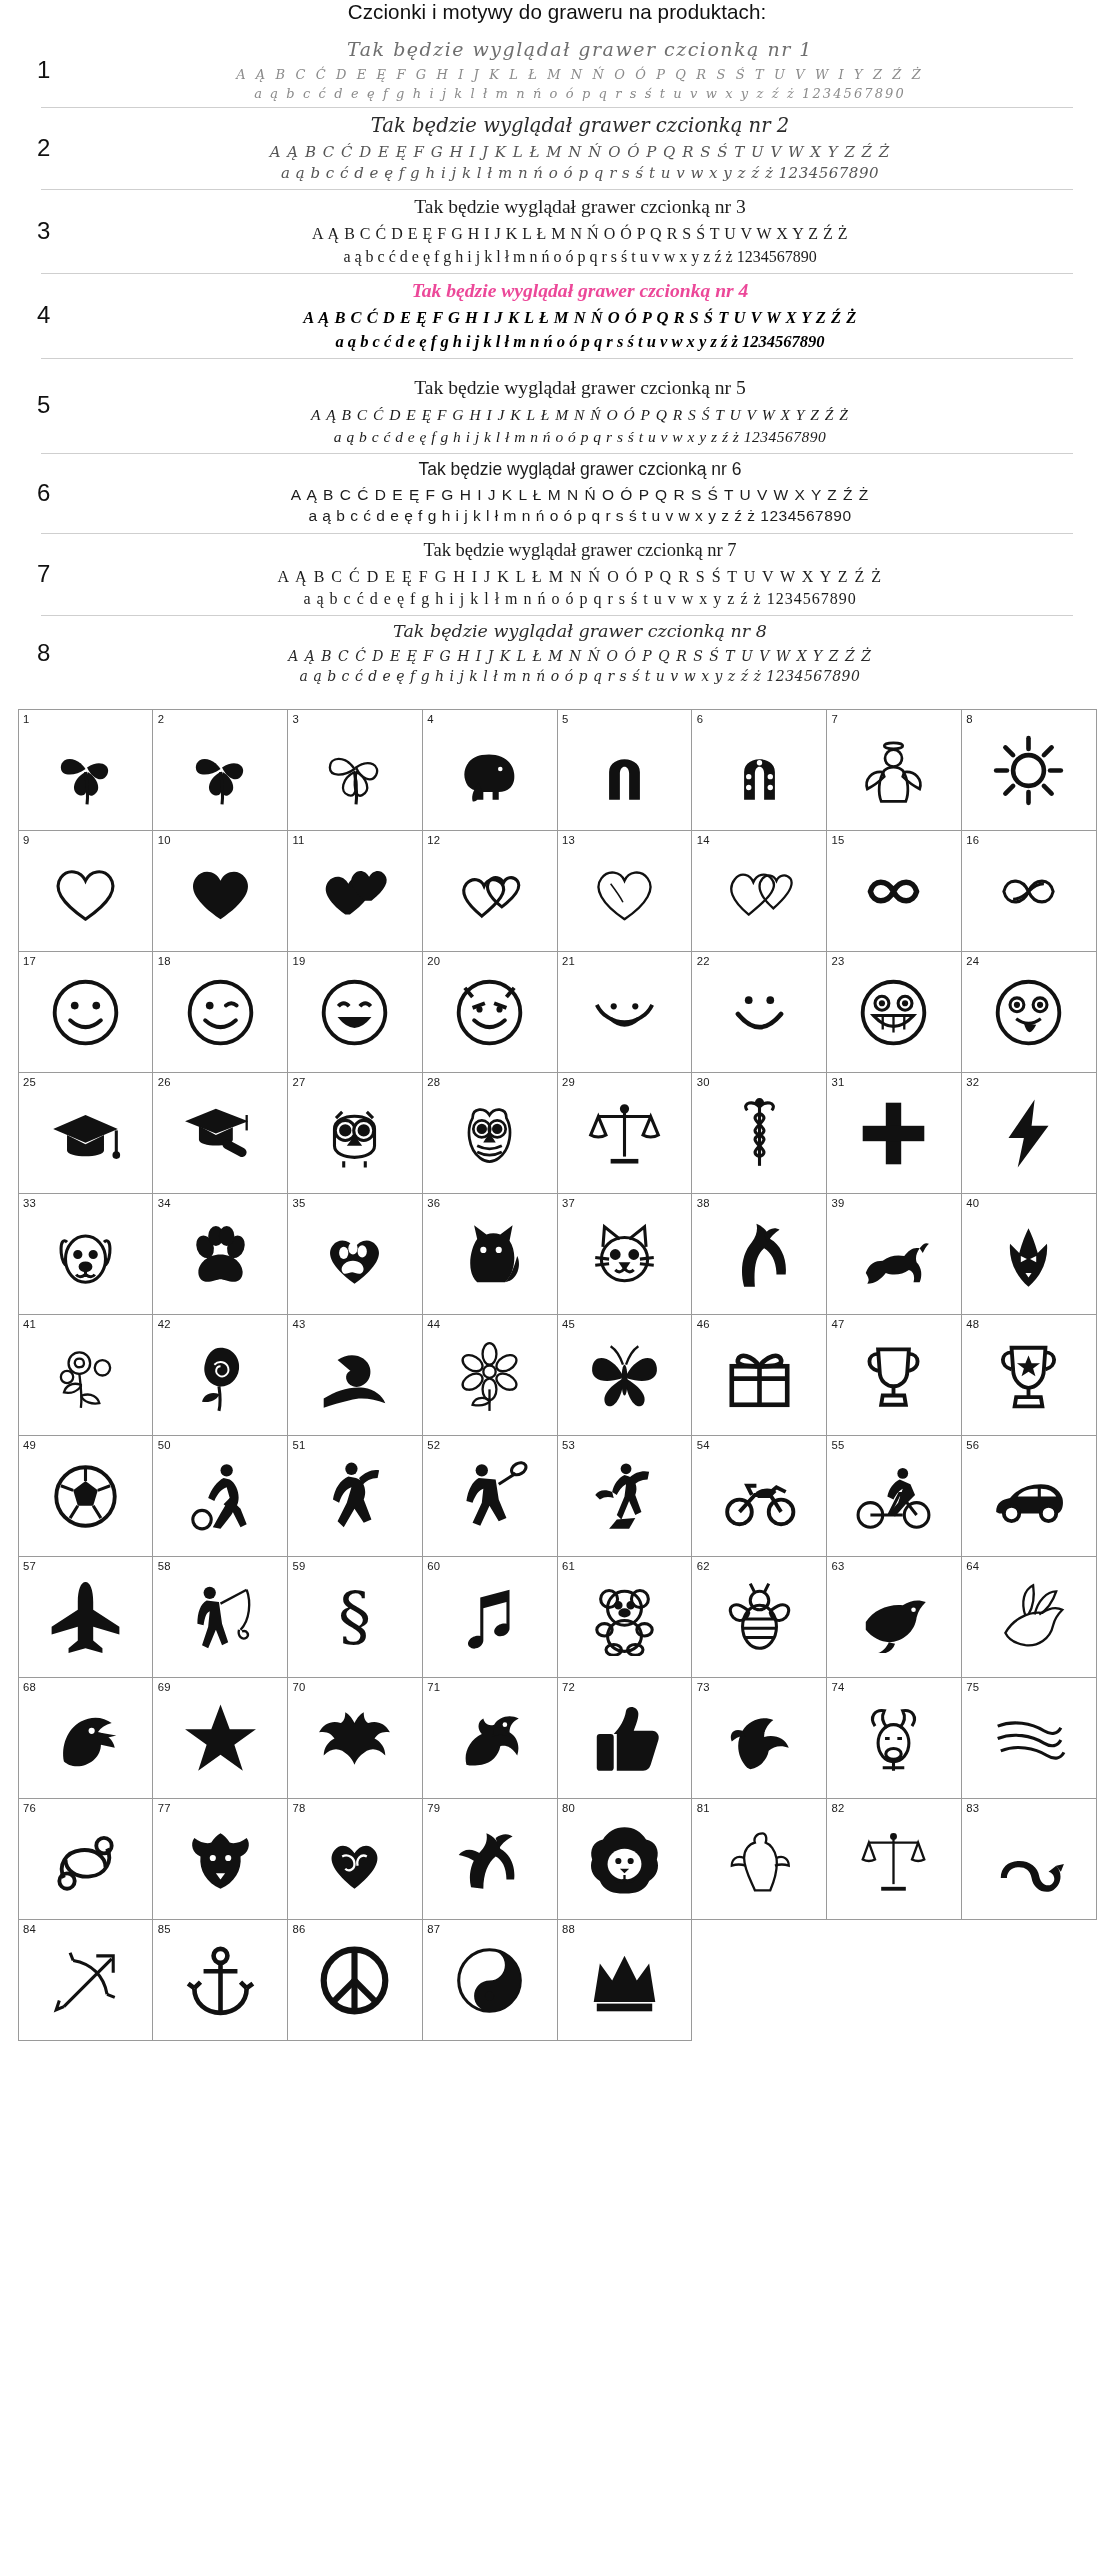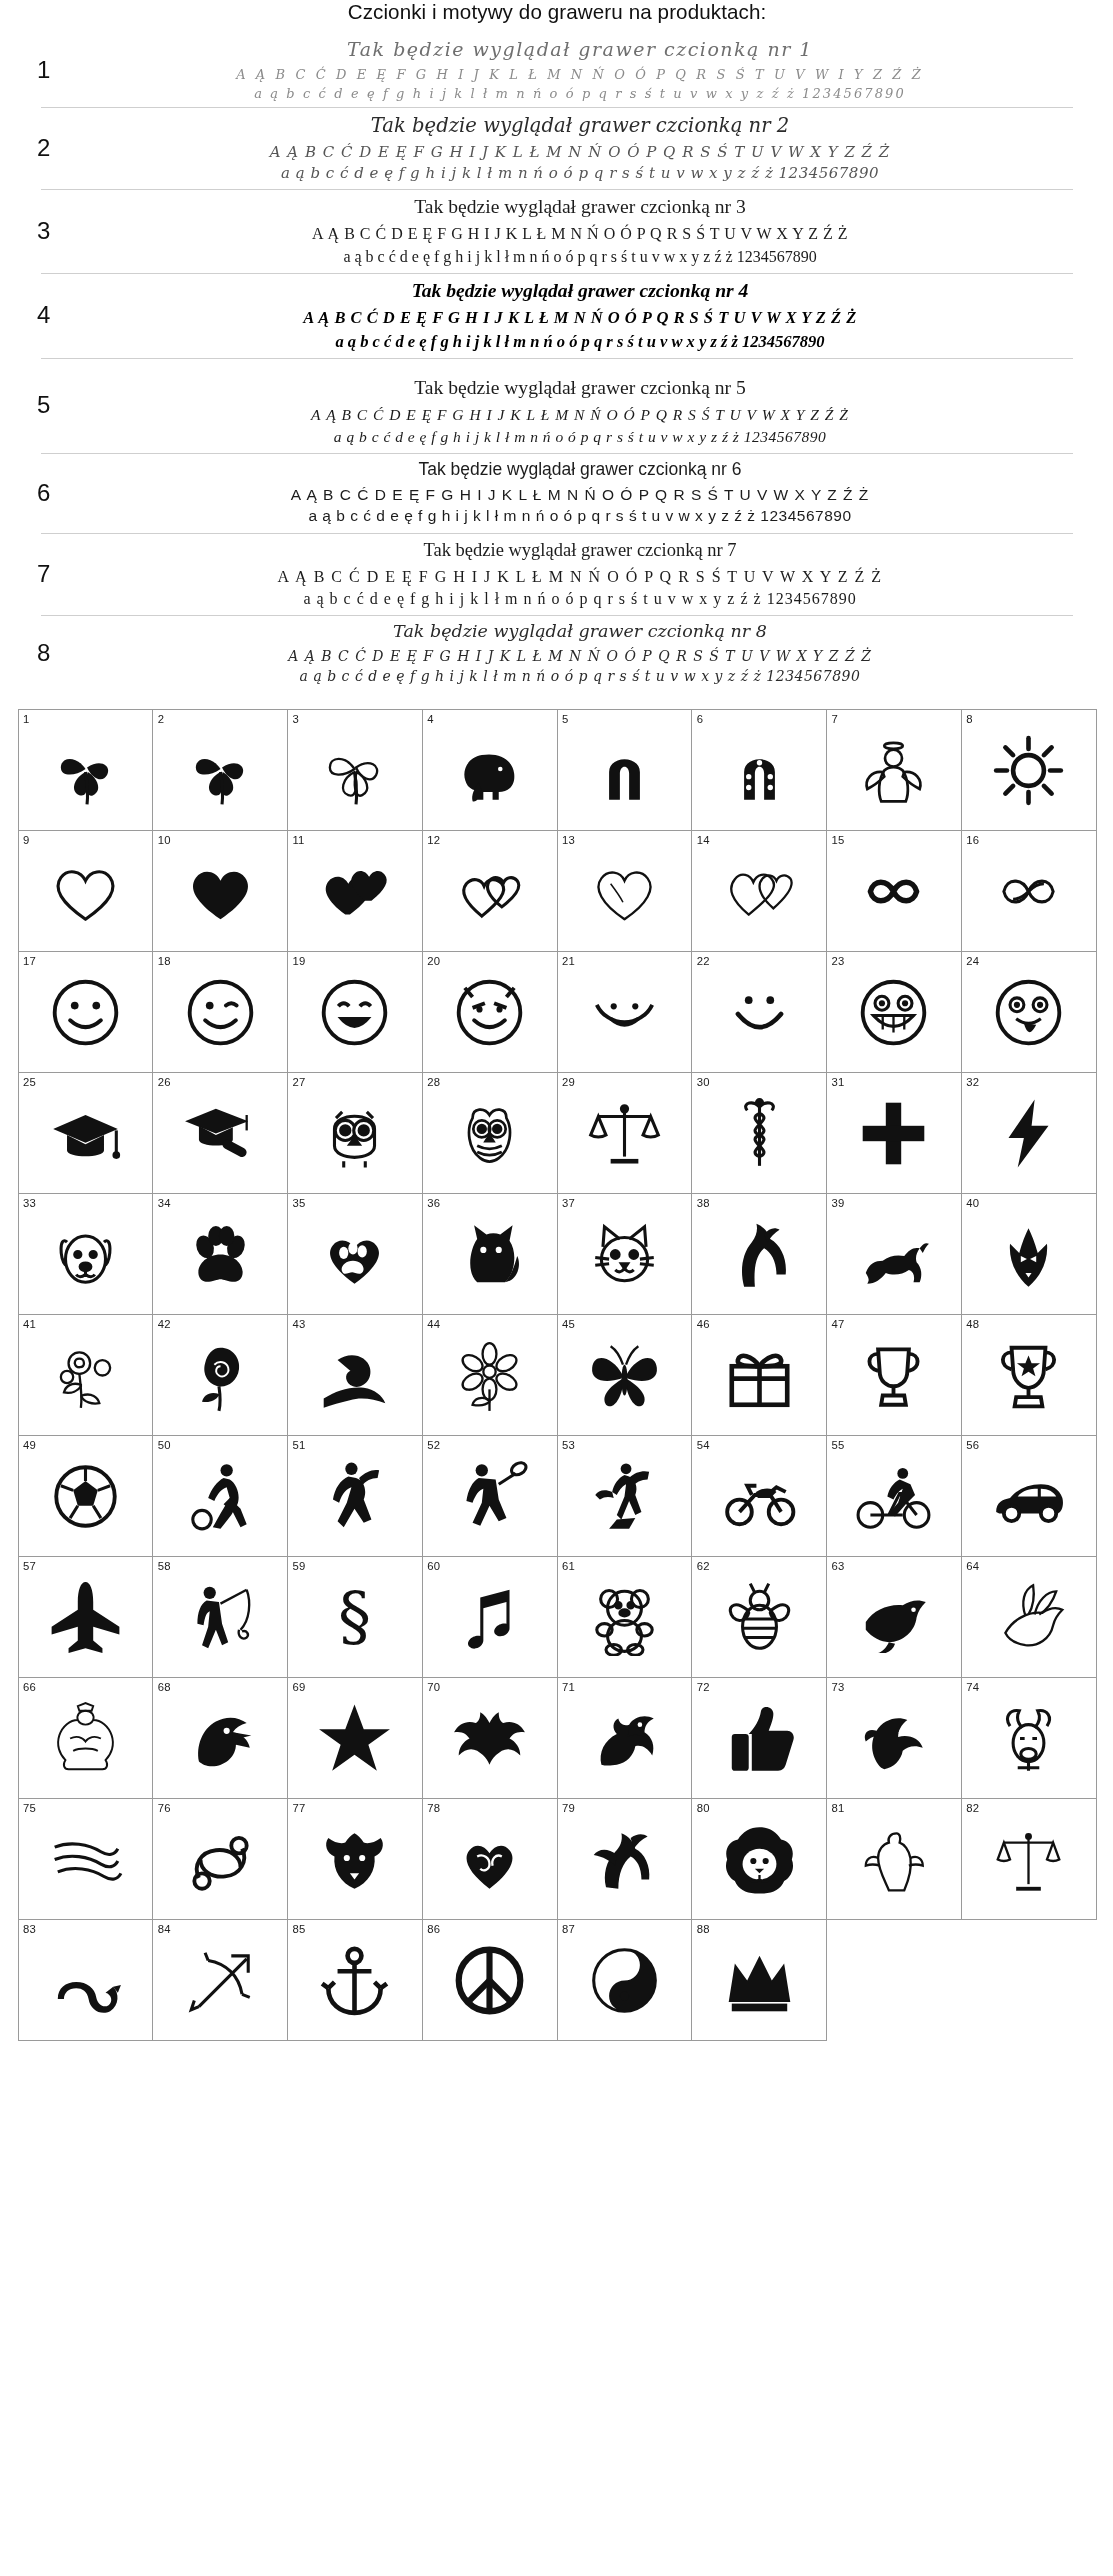--- a/index.html
+++ b/index.html
@@ -63,21 +63,21 @@
   .f1 .s-lower { font-family: "DejaVu Serif", serif; font-style: italic; font-size: 13px; color: #8b8b8b; letter-spacing: 2.1px; }
 
   .f2 .s-head  { font-family: "DejaVu Serif", serif; font-style: italic; font-size: 19.6px; color: #2b2b2b; }
   .f2 .s-upper { font-family: "DejaVu Serif", serif; font-style: italic; font-size: 15px; color: #555; letter-spacing: 1px; }
   .f2 .s-lower { font-family: "DejaVu Serif", serif; font-style: italic; font-size: 15px; color: #555; letter-spacing: 0.5px; }
 
   .f3 .s-head  { font-family: "Liberation Serif", serif; font-size: 19.6px; color: #1c1c1c; }
   .f3 .s-upper { font-family: "Liberation Serif", serif; font-size: 16px; color: #1c1c1c; letter-spacing: 0.5px; }
   .f3 .s-lower { font-family: "Liberation Serif", serif; font-size: 16px; color: #1c1c1c; }
 
-  .f4 .s-head  { font-family: "Liberation Serif", serif; font-weight: bold; font-style: italic; font-size: 19.6px; color: #000000; }
+  .f4 .s-head  { font-family: "Liberation Serif", serif; font-weight: bold; font-style: italic; font-size: 19.6px; color: #ec4899; }
   .f4 .s-upper { font-family: "Liberation Serif", serif; font-weight: bold; font-style: italic; font-size: 16.5px; color: #000; letter-spacing: 0.5px; }
   .f4 .s-lower { font-family: "Liberation Serif", serif; font-weight: bold; font-style: italic; font-size: 16.5px; color: #000; }
 
   .f5 .s-head  { font-family: "Liberation Serif", serif; font-size: 19.6px; color: #1c1c1c; margin-top: 12px; }
   .f5 .s-upper { font-family: "Liberation Serif", serif; font-style: italic; font-size: 15.5px; color: #1c1c1c; letter-spacing: 1px; }
   .f5 .s-lower { font-family: "Liberation Serif", serif; font-style: italic; font-size: 15.5px; color: #1c1c1c; letter-spacing: 0.5px; }
 
   .f6 .s-head  { font-family: "Liberation Sans", sans-serif; font-size: 17.5px; color: #1c1c1c; }
   .f6 .s-upper { font-family: "Liberation Sans", sans-serif; font-size: 15.5px; color: #1c1c1c; letter-spacing: 1px; }
   .f6 .s-lower { font-family: "Liberation Sans", sans-serif; font-size: 15.5px; color: #1c1c1c; letter-spacing: 0.5px; }
@@ -1060,34 +1060,20 @@
           <svg viewBox="0 0 100 100" xmlns="http://www.w3.org/2000/svg">
             <g fill="none" stroke="#111" stroke-width="3">
               <path d="M20 70 C30 52 50 42 68 44 C76 38 86 36 94 40 C88 46 84 52 82 60 C78 78 62 88 46 86 C34 84 24 78 20 70Z"></path>
               <path d="M46 48 C40 30 44 14 56 8 C58 22 56 36 50 46"></path>
               <path d="M58 46 C62 28 74 16 86 16 C82 28 74 40 64 46"></path>
             </g>
           </svg>
         </div>
       </div>
       <div class="motif-cell">
-        <span class="motif-num">66</span>
-        <div class="motif-art">
-          <svg viewBox="0 0 100 100" xmlns="http://www.w3.org/2000/svg">
-            <g fill="none" stroke="#111" stroke-width="2.5">
-              <path d="M50 14 C42 14 38 20 40 26 C30 26 20 34 16 46 C12 58 16 70 24 78 C20 84 22 90 28 90 L72 90 C78 90 80 84 76 78 C84 70 88 58 84 46 C80 34 70 26 60 26 C62 20 58 14 50 14Z"></path>
-              <path d="M40 26 C44 34 56 34 60 26"></path>
-              <path d="M30 50 C38 46 46 48 50 54 C54 48 62 46 70 50"></path>
-              <path d="M34 66 C42 62 58 62 66 66"></path>
-              <path d="M40 8 L50 4 L60 8 L58 14 L42 14Z"></path>
-            </g>
-          </svg>
-        </div>
-      </div>
-      <div class="motif-cell">
         <span class="motif-num">68</span>
         <div class="motif-art">
           <svg viewBox="0 0 100 100" xmlns="http://www.w3.org/2000/svg">
             <g fill="#111">
               <path d="M22 80 C18 60 26 38 44 28 C58 20 74 22 84 30 C76 32 70 36 66 42 C78 44 86 52 88 62 L70 58 C70 72 58 84 42 86 C34 87 26 84 22 80Z"></path>
             </g>
             <circle cx="58" cy="40" r="4" fill="#fff"></circle>
             <path d="M66 42 L90 46 L66 52Z" fill="#111"></path>
           </svg>
         </div>

